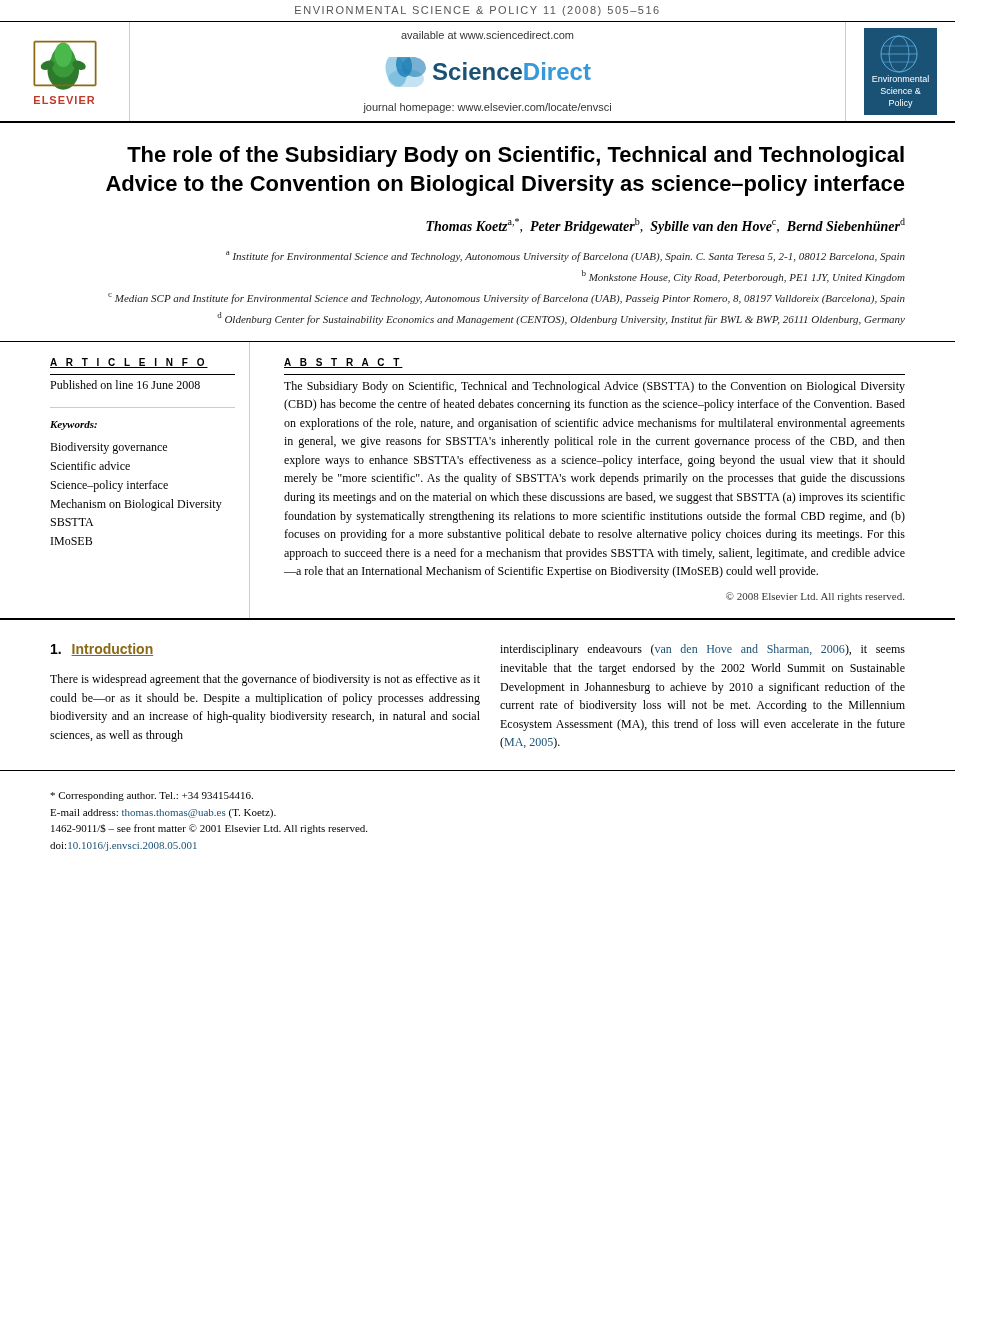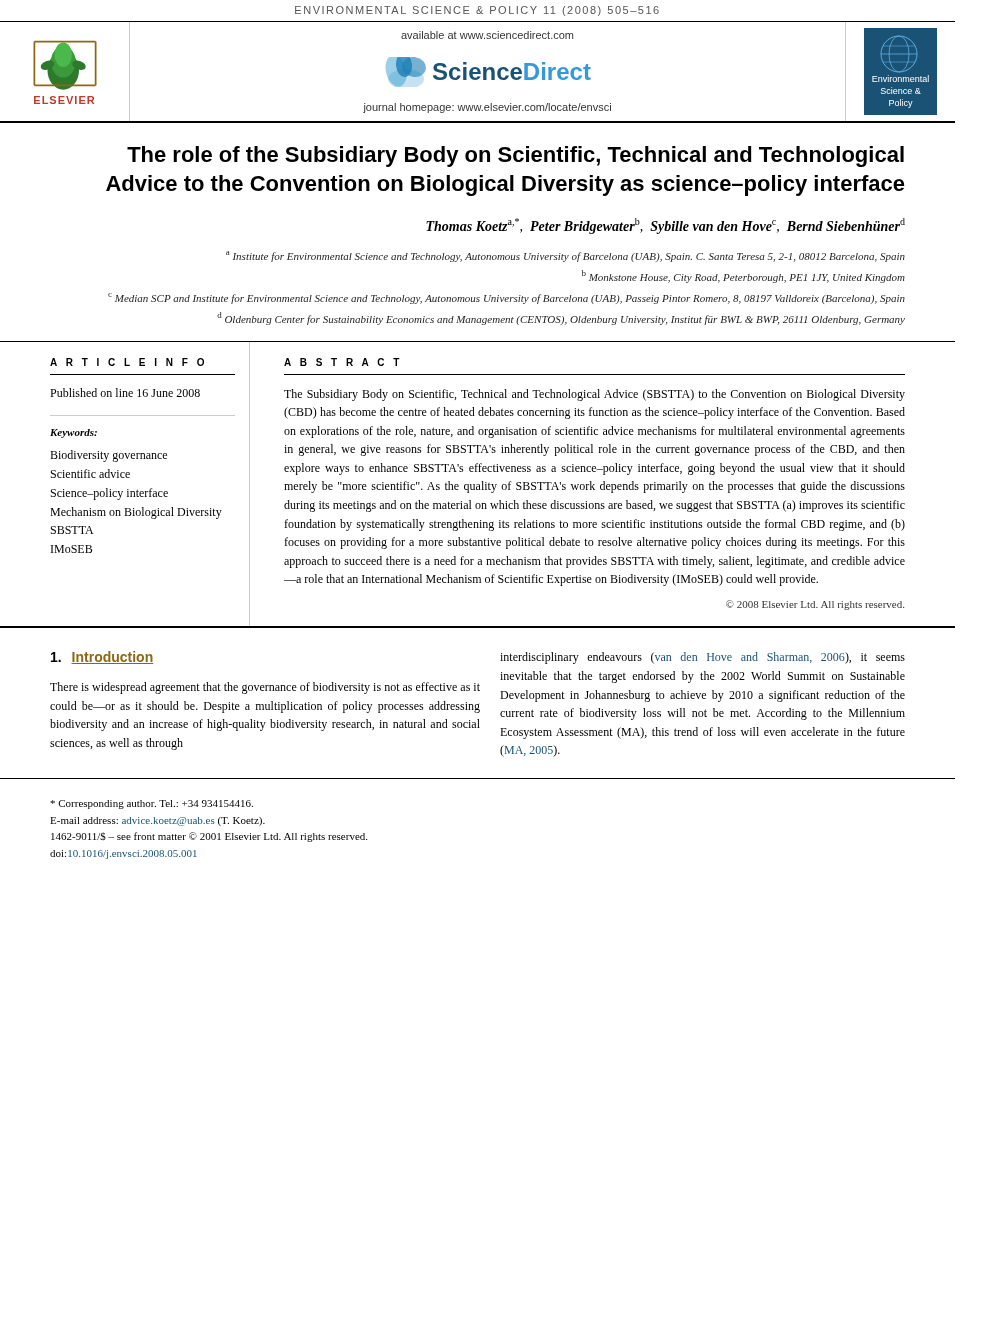--- a/index.html
+++ b/index.html
@@ -196,23 +196,24 @@
       padding-right: 14px;
     }
 
     .col-header {
       font-family: Arial, sans-serif;
       font-size: 10px;
       letter-spacing: 3px;
       font-weight: bold;
       color: #000;
       text-transform: uppercase;
-      margin-bottom: 10px;
+      margin-bottom: 2px;
       border-bottom: 1px solid #000;
       padding-bottom: 4px;
+      text-decoration: underline;
     }
 
     .published-date {
       font-size: 12px;
       margin-bottom: 14px;
       line-height: 1.4;
     }
 
     .keywords-label {
       font-size: 12px;
@@ -444,21 +445,21 @@
     <div class="body-right">
       <div class="body-text">
         interdisciplinary endeavours (<span class="ref-link">van den Hove and Sharman, 2006</span>), it seems inevitable that the target endorsed by the 2002 World Summit on Sustainable Development in Johannesburg to achieve by 2010 a significant reduction of the current rate of biodiversity loss will not be met. According to the Millennium Ecosystem Assessment (MA), this trend of loss will even accelerate in the future (<span class="ref-link">MA, 2005</span>).
       </div>
     </div>
   </div>
 
   <div class="footnote-section">
     <div class="footnote-text">* Corresponding author. Tel.: +34 934154416.</div>
     <div class="footnote-text">
-      E-mail address: <span style="color:#1a5276;">advice.koetz@uab.es</span> (T. Koetz).
+      E-mail address: <span style="color:#1a5276;">thomas.thomas@uab.es</span> (T. Koetz).
     </div>
     <div class="footnote-text">1462-9011/$ – see front matter © 2001 Elsevier Ltd. All rights reserved.</div>
     <div class="footnote-text">
       doi:<span style="color:#1a5276;">10.1016/j.envsci.2008.05.001</span>
     </div>
   </div>
 
 </div>
 
 </body></html>

